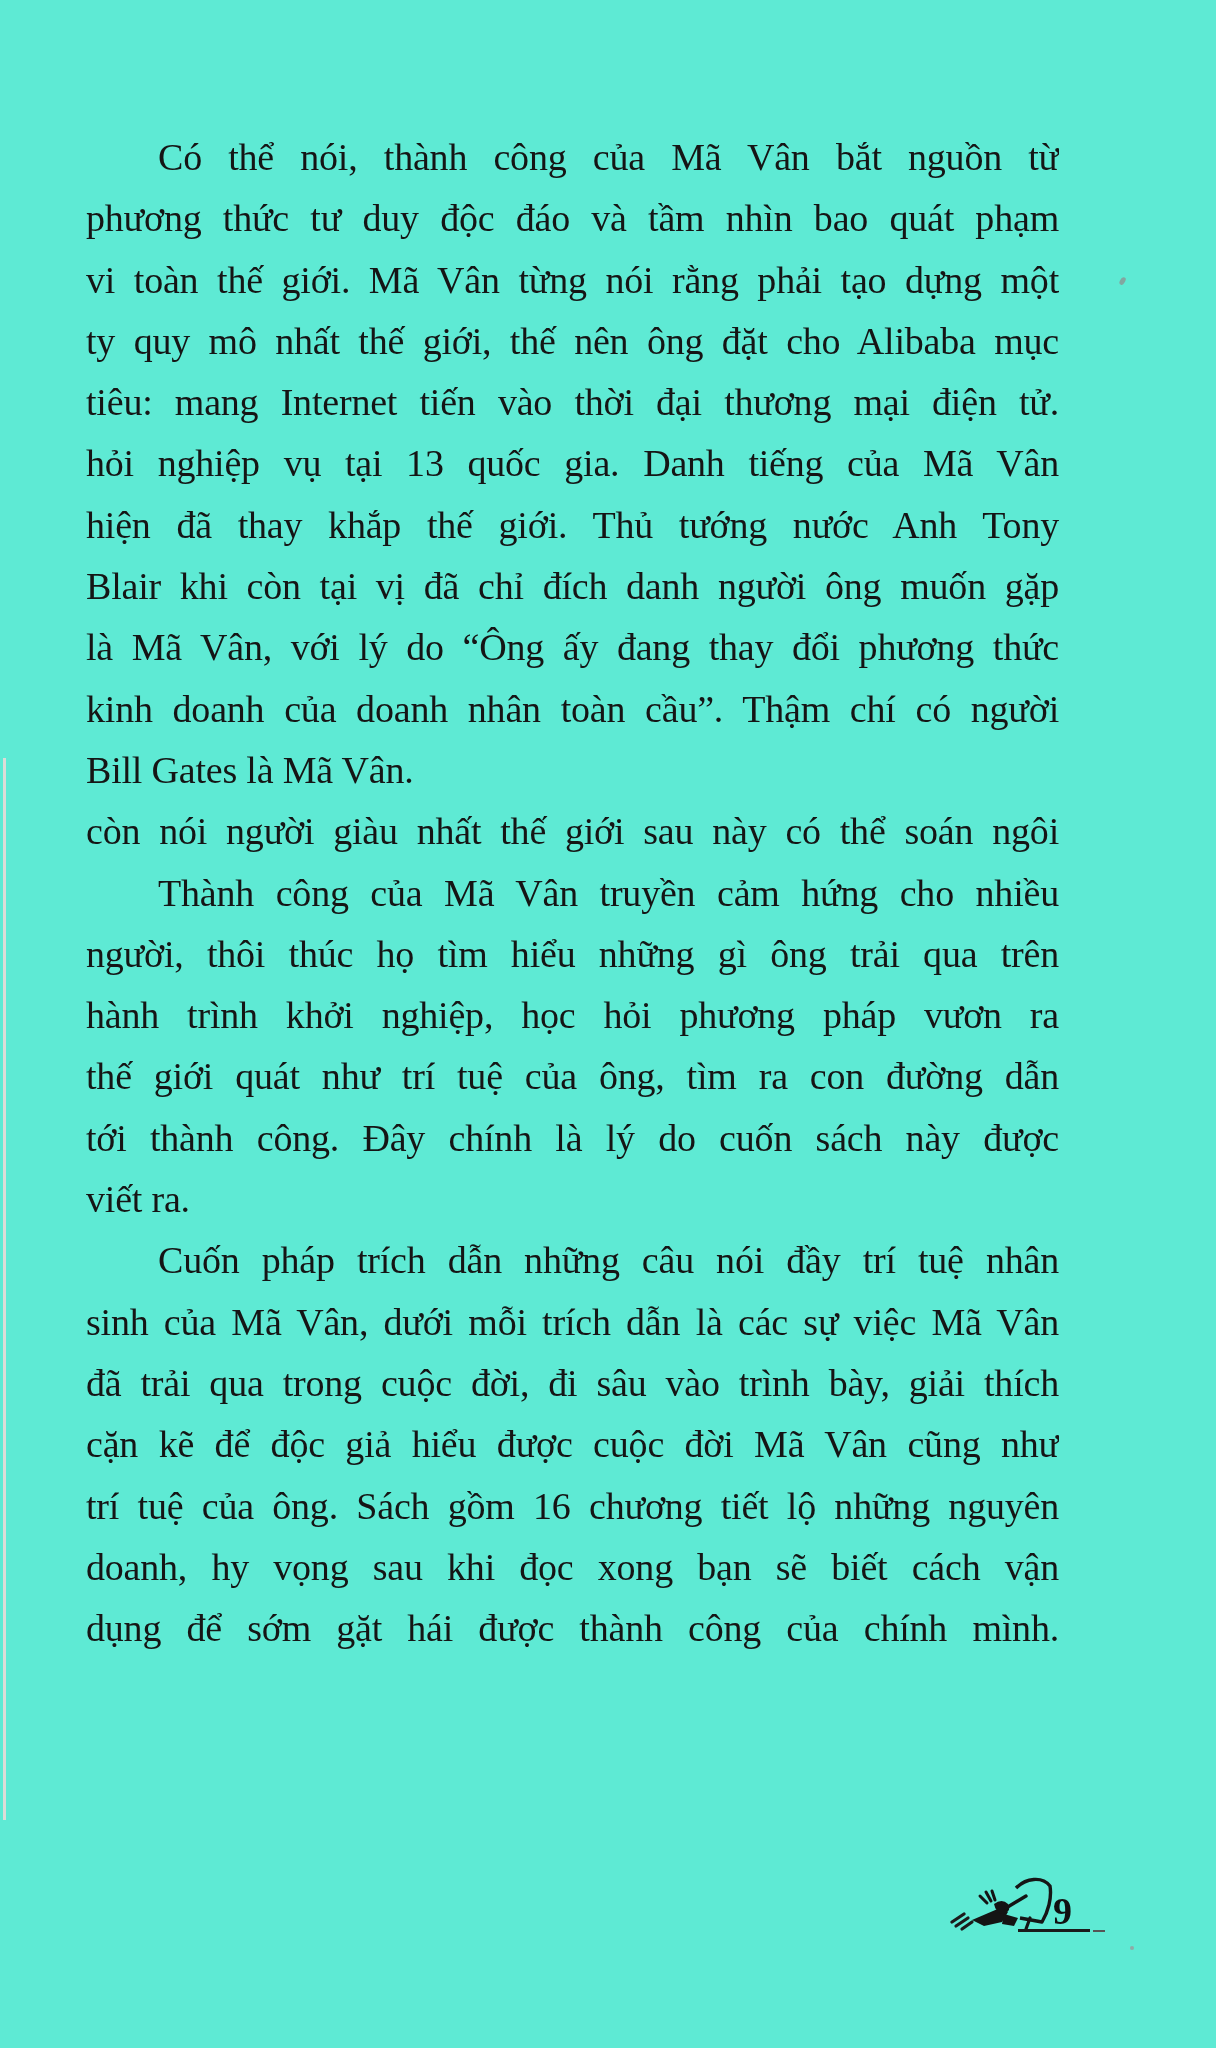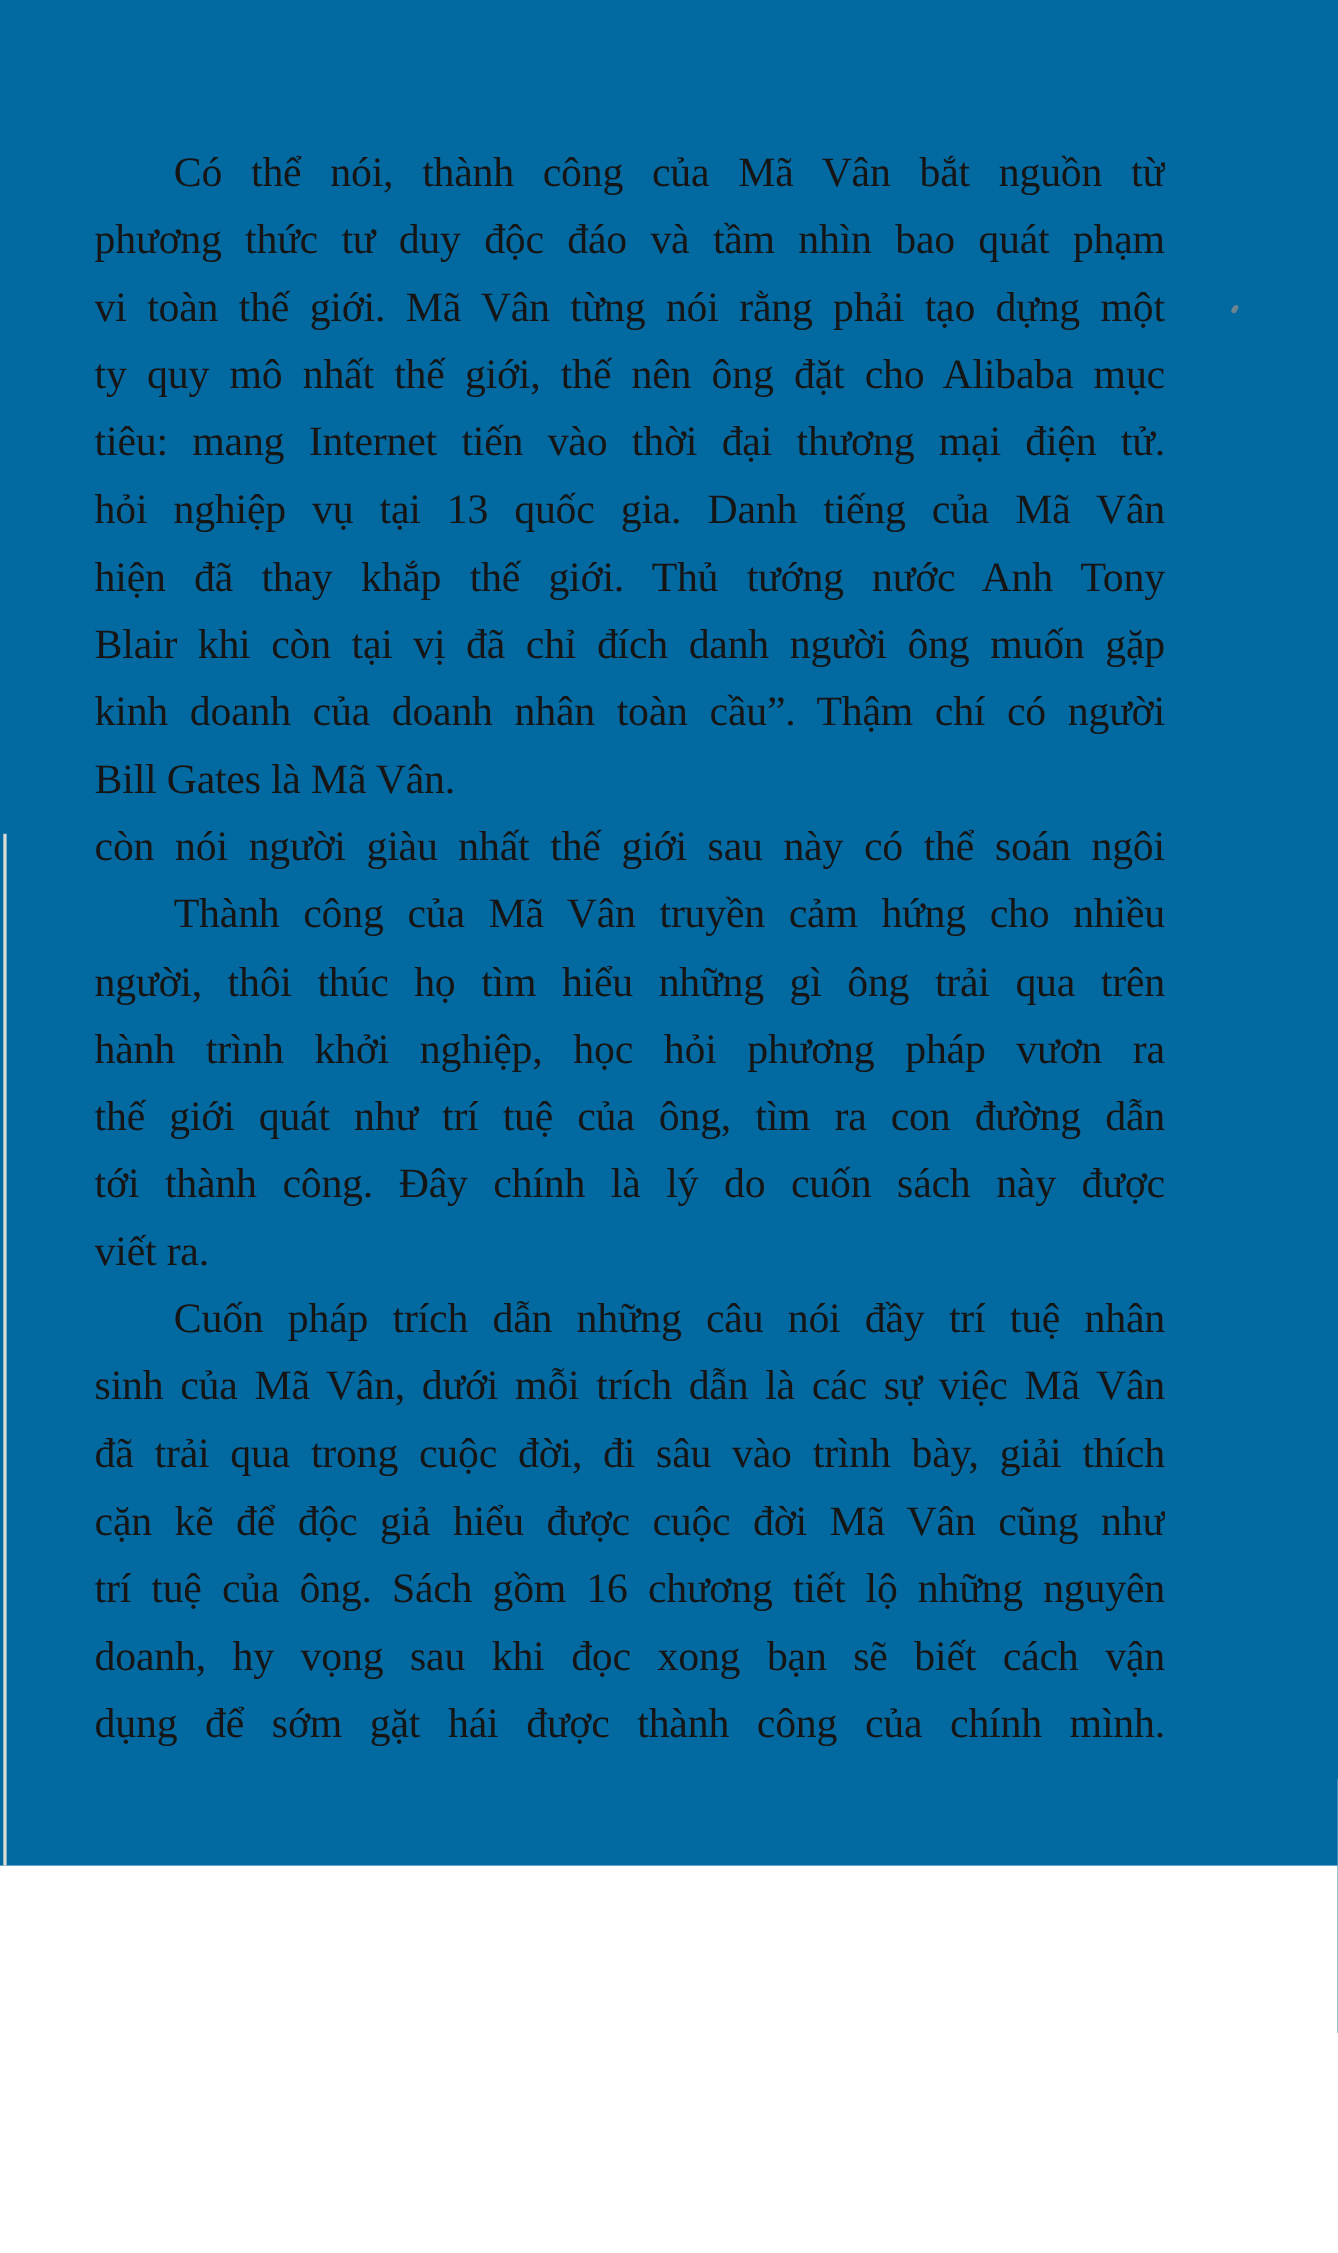--- a/index.html
+++ b/index.html
@@ -3,22 +3,22 @@
 <meta charset="utf-8">
 <style>
   html, body { margin: 0; padding: 0; }
   body {
     width: 1216px; height: 2048px;
     background: #ffffff;
     font-family: "Liberation Serif", serif;
   }
   .page {
     position: relative;
-    width: 1216px; height: 1696px;
-    background: #0369a1;
+    width: 1216px; height: 2048px;
+    background: #5eead4;
     overflow: hidden;
   }
   
   .text-block {
     position: absolute;
     left: 86px; top: 127px;
     width: 973px;
     color: #151515;
   }
   .line {
@@ -100,20 +100,21 @@
 
   <div class="text-block">
     <div class="line indent">Có thể nói, thành công của Mã Vân bắt nguồn từ</div>
     <div class="line">phương thức tư duy độc đáo và tầm nhìn bao quát phạm</div>
     <div class="line">vi toàn thế giới. Mã Vân từng nói rằng phải tạo dựng một</div>
     <div class="line">ty quy mô nhất thế giới, thế nên ông đặt cho Alibaba mục</div>
     <div class="line">tiêu: mang Internet tiến vào thời đại thương mại điện tử.</div>
     <div class="line">hỏi nghiệp vụ tại 13 quốc gia. Danh tiếng của Mã Vân</div>
     <div class="line">hiện đã thay khắp thế giới. Thủ tướng nước Anh Tony</div>
     <div class="line">Blair khi còn tại vị đã chỉ đích danh người ông muốn gặp</div>
+    <div class="line">là Mã Vân, với lý do “Ông ấy đang thay đổi phương thức</div>
     <div class="line">kinh doanh của doanh nhân toàn cầu”. Thậm chí có người</div>
     <div class="line end">Bill Gates là Mã Vân.</div>
     <div class="line">còn nói người giàu nhất thế giới sau này có thể soán ngôi</div>
     <div class="line indent">Thành công của Mã Vân truyền cảm hứng cho nhiều</div>
     <div class="line">người, thôi thúc họ tìm hiểu những gì ông trải qua trên</div>
     <div class="line">hành trình khởi nghiệp, học hỏi phương pháp vươn ra</div>
     <div class="line">thế giới quát như trí tuệ của ông, tìm ra con đường dẫn</div>
     <div class="line">tới thành công. Đây chính là lý do cuốn sách này được</div>
     <div class="line end">viết ra.</div>
     <div class="line indent">Cuốn pháp trích dẫn những câu nói đầy trí tuệ nhân</div>

